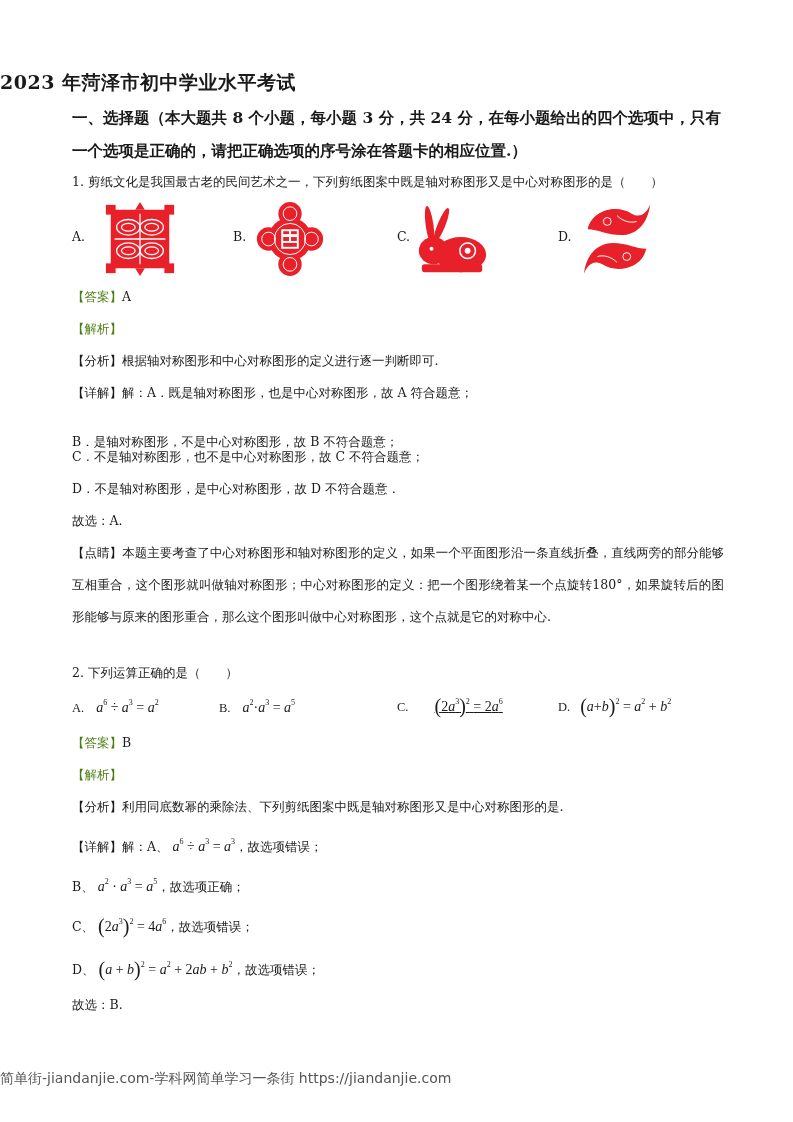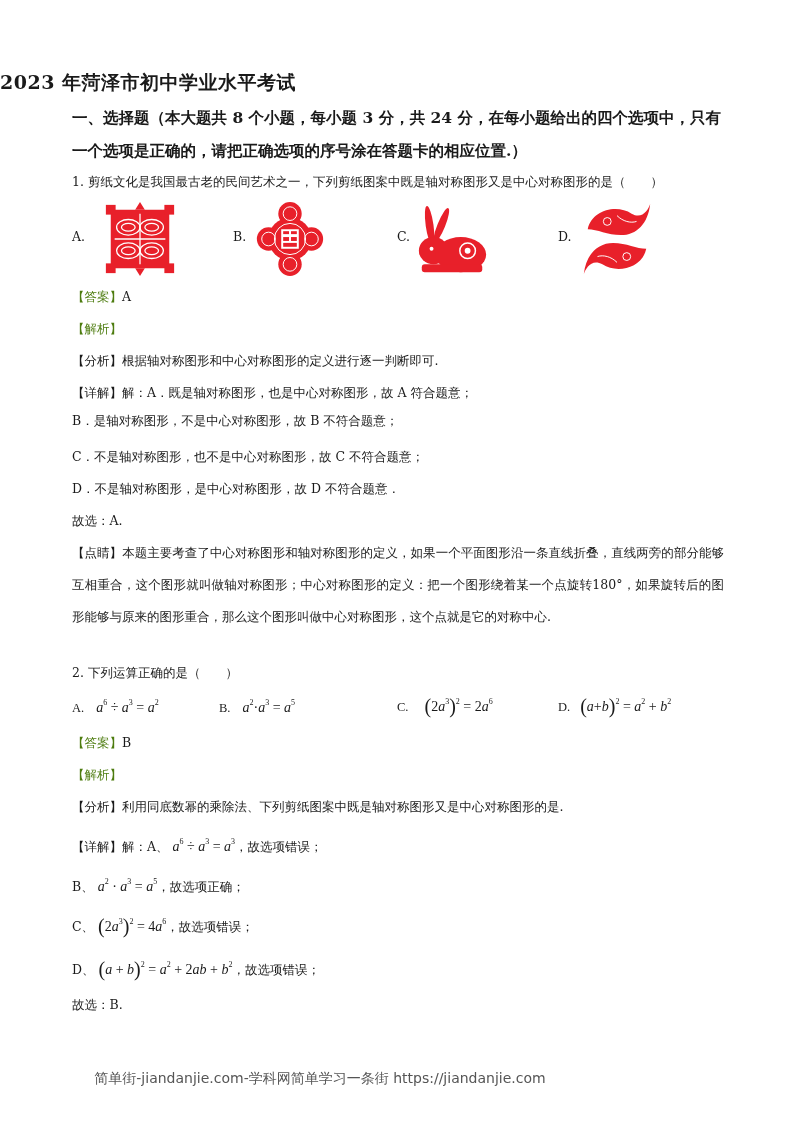--- a/index.html
+++ b/index.html
@@ -30,21 +30,21 @@
     .math .up { font-style: normal; }
     .math sup { font-size: 8px; font-style: normal; vertical-align: 7px; }
     .big-paren { font-size: 20px; font-style: normal; vertical-align: -2px; }
     .opt-label { font-family: "Liberation Serif", serif; }
     .cut {
       position: absolute; top: 200px; width: 80px; height: 78px;
     }
     .opt-row1 { position: absolute; top: 229px; font-size: 12.5px; }
     .opt-row2 { position: absolute; top: 698px; font-size: 12.5px; white-space: nowrap; }
     .footer {
-      position: absolute; top: 1070px; left: 0; width: 640px; text-align: center;
+      position: absolute; top: 1070px; left: 0; width: 640px; text-align: left;
       font-family: "DejaVu Sans", sans-serif; font-size: 14px; color: #555555;
     }
   </style>
 </head>
 <body>
 
 <div class="page">
 
   <div class="title">2023 年菏泽市初中学业水平考试</div>
 
@@ -137,42 +137,42 @@
   <div class="line" style="top:289px;">
     <span class="blue">【答案】</span><span>A</span>
   </div>
   <div class="line blue" style="top:321px;">【解析】</div>
   <div class="line" style="top:353px;">
     <span>【分析】</span><span>根据轴对称图形和中心对称图形的定义进行逐一判断即可.</span>
   </div>
   <div class="line" style="top:385px;">
     <span>【详解】</span><span>解：A．既是轴对称图形，也是中心对称图形，故 A 符合题意；</span>
   </div>
-  <div class="line" style="top:413px;">B．是轴对称图形，不是中心对称图形，故 B 不符合题意；</div>
+  <div class="line" style="top:434px;">B．是轴对称图形，不是中心对称图形，故 B 不符合题意；</div>
   <div class="line" style="top:481px;">D．不是轴对称图形，是中心对称图形，故 D 不符合题意．</div>
   <div class="line" style="top:449px;">C．不是轴对称图形，也不是中心对称图形，故 C 不符合题意；</div>
   <div class="line" style="top:513px;">故选：A.</div>
 
   <div class="para" style="top:537px;">
     <span>【点睛】</span><span>本题主要考查了中心对称图形和轴对称图形的定义，如果一个平面图形沿一条直线折叠，直线两旁的部分能够互相重合，这个图形就叫做轴对称图形；中心对称图形的定义：把一个图形绕着某一个点旋转180°，如果旋转后的图形能够与原来的图形重合，那么这个图形叫做中心对称图形，这个点就是它的对称中心.</span>
   </div>
 
   <div class="line" style="top:665px;">2. 下列运算正确的是（　　）</div>
 
   <div class="opt-row2" style="left:72px;">
     <span class="opt-label">A.</span>
     <span class="math" style="margin-left:8px;">a<sup>6</sup> <span class="up">÷</span> a<sup>3</sup> <span class="up">=</span> a<sup>2</sup></span>
   </div>
   <div class="opt-row2" style="left:219px;">
     <span class="opt-label">B.</span>
     <span class="math" style="margin-left:8px;">a<sup>2</sup><span class="up">·</span>a<sup>3</sup> <span class="up">=</span> a<sup>5</sup></span>
   </div>
   <div class="opt-row2" style="left:397px; top:695px;">
     <span class="opt-label">C.</span>
-    <span class="math" style="margin-left:12px;"><span class="big-paren">(</span><span class="up">2</span>a<sup>3</sup><span class="big-paren">)</span><sup>2</sup> <span class="up">= 2</span>a<sup>6</sup></span>
+    <span class="math" style="margin-left:22px;text-decoration:underline;"><span class="big-paren">(</span><span class="up">2</span>a<sup>3</sup><span class="big-paren">)</span><sup>2</sup> <span class="up">= 2</span>a<sup>6</sup></span>
   </div>
   <div class="opt-row2" style="left:558px; top:695px;">
     <span class="opt-label">D.</span>
     <span class="math" style="margin-left:6px;"><span class="big-paren">(</span>a<span class="up">+</span>b<span class="big-paren">)</span><sup>2</sup> <span class="up">=</span> a<sup>2</sup> <span class="up">+</span> b<sup>2</sup></span>
   </div>
 
   <div class="line" style="top:735px;">
     <span class="blue">【答案】</span><span>B</span>
   </div>
   <div class="line blue" style="top:767px;">【解析】</div>

